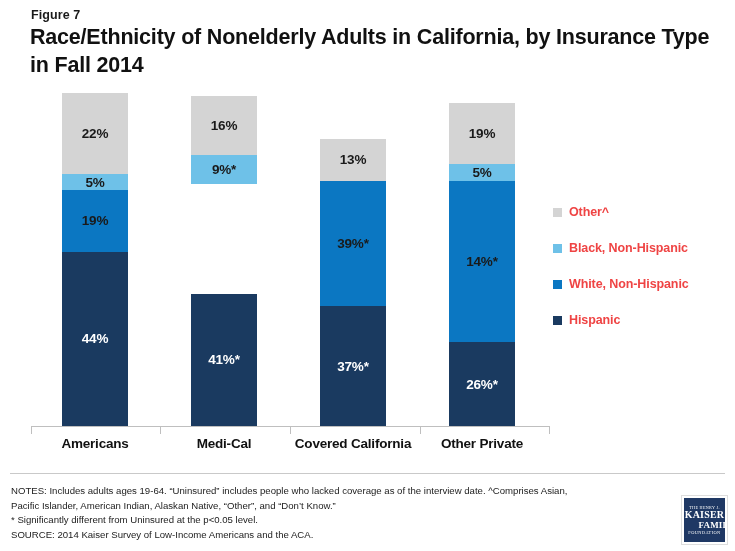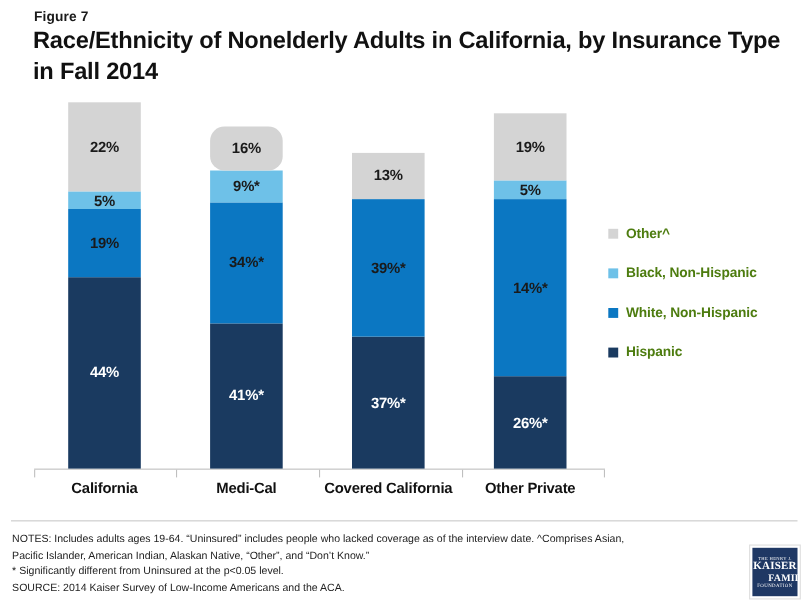--- a/index.html
+++ b/index.html
@@ -49,21 +49,21 @@
   .legend{
     position:absolute;left:553px;top:194px;
   }
   .legend-row{
     display:flex;align-items:center;height:36px;
   }
   .swatch{
     width:9px;height:9px;margin-right:7px;flex:none;
   }
   .legend-label{
-    font-size:12.5px;font-weight:bold;color:#4d7c0f;letter-spacing:-.1px;
+    font-size:12.5px;font-weight:bold;color:#ef4444;letter-spacing:-.1px;
     white-space:nowrap;
   }
   .divider{
     position:absolute;left:10px;top:473px;width:715px;height:1px;
     background:#c9c9c9;
   }
   .notes{
     position:absolute;left:11px;top:484px;width:655px;
     font-size:9.6px;line-height:1.52;color:#222222;
   }
@@ -100,38 +100,37 @@
 
   <div id="bars">
       <div class="bar" style="left: 62px; height: 323px; top: 103px;">
         <div class="seg light-text" style="background: rgb(26, 58, 96); height: 174.42px; bottom: 0px; top: auto;">44%</div>
         <div class="seg dark-text" style="background: rgb(11, 119, 194); height: 61.37px; bottom: 174.42px; top: auto;">19%</div>
         <div class="seg dark-text" style="background: rgb(110, 193, 232); height: 16.15px; bottom: 235.79px; top: auto;">5%</div>
         <div class="seg dark-text" style="background: rgb(212, 212, 212); height: 81px; bottom: 251.94px; top: auto;">22%</div>
       </div>
       <div class="bar" style="left: 191px; height: 323px; top: 103px;">
         <div class="seg light-text" style="background: rgb(26, 58, 96); height: 132.43px; bottom: 0px; top: auto;">41%*</div>
-        <div class="seg dark-text" style="background: rgb(11, 119, 194); height: 109.82px; bottom: 132.43px; top: auto;">34%*</div>
         <div class="seg dark-text" style="background: rgb(110, 193, 232); height: 29.07px; bottom: 242.25px; top: auto;">9%*</div>
-        <div class="seg dark-text" style="background: rgb(212, 212, 212); height: 40px; bottom: 271.32px; top: auto; border-radius: 13px;">16%</div>
+        <div class="seg dark-text" style="background: rgb(212, 212, 212); height: 59px; bottom: 271.32px; top: auto;">16%</div>
       </div>
       <div class="bar" style="left: 320px; height: 287.47px; top: 138.53px;">
         <div class="seg light-text" style="background: rgb(26, 58, 96); height: 119.51px; bottom: 0px; top: auto;">37%*</div>
         <div class="seg dark-text" style="background: rgb(11, 119, 194); height: 125.97px; bottom: 119.51px; top: auto;">39%*</div>
         <div class="seg dark-text" style="background: rgb(212, 212, 212); height: 41.99px; bottom: 245.48px; top: auto;">13%</div>
       </div>
       <div class="bar" style="left: 449px; height: 323px; top: 103px;">
         <div class="seg light-text" style="background: rgb(26, 58, 96); height: 83.98px; bottom: 0px; top: auto;">26%*</div>
         <div class="seg dark-text" style="background: rgb(11, 119, 194); height: 161.5px; bottom: 83.98px; top: auto;">14%*</div>
         <div class="seg dark-text" style="background: rgb(110, 193, 232); height: 16.15px; bottom: 245.48px; top: auto;">5%</div>
         <div class="seg dark-text" style="background: rgb(212, 212, 212); height: 61.37px; bottom: 261.63px; top: auto;">19%</div>
       </div>
     </div>
   <div id="cats">
-      <div class="cat-label" style="left: 20px;">California</div>
+      <div class="cat-label" style="left: 20px;">Americans</div>
       <div class="cat-label" style="left: 149px;">Medi-Cal</div>
       <div class="cat-label" style="left: 278px;">Covered California</div>
       <div class="cat-label" style="left: 407px;">Other Private</div>
     </div>
 </div>
 
 <div class="legend">
   <div class="legend-row">
     <span class="swatch" style="background:#D4D4D4"></span>
     <span class="legend-label">Other^</span>

